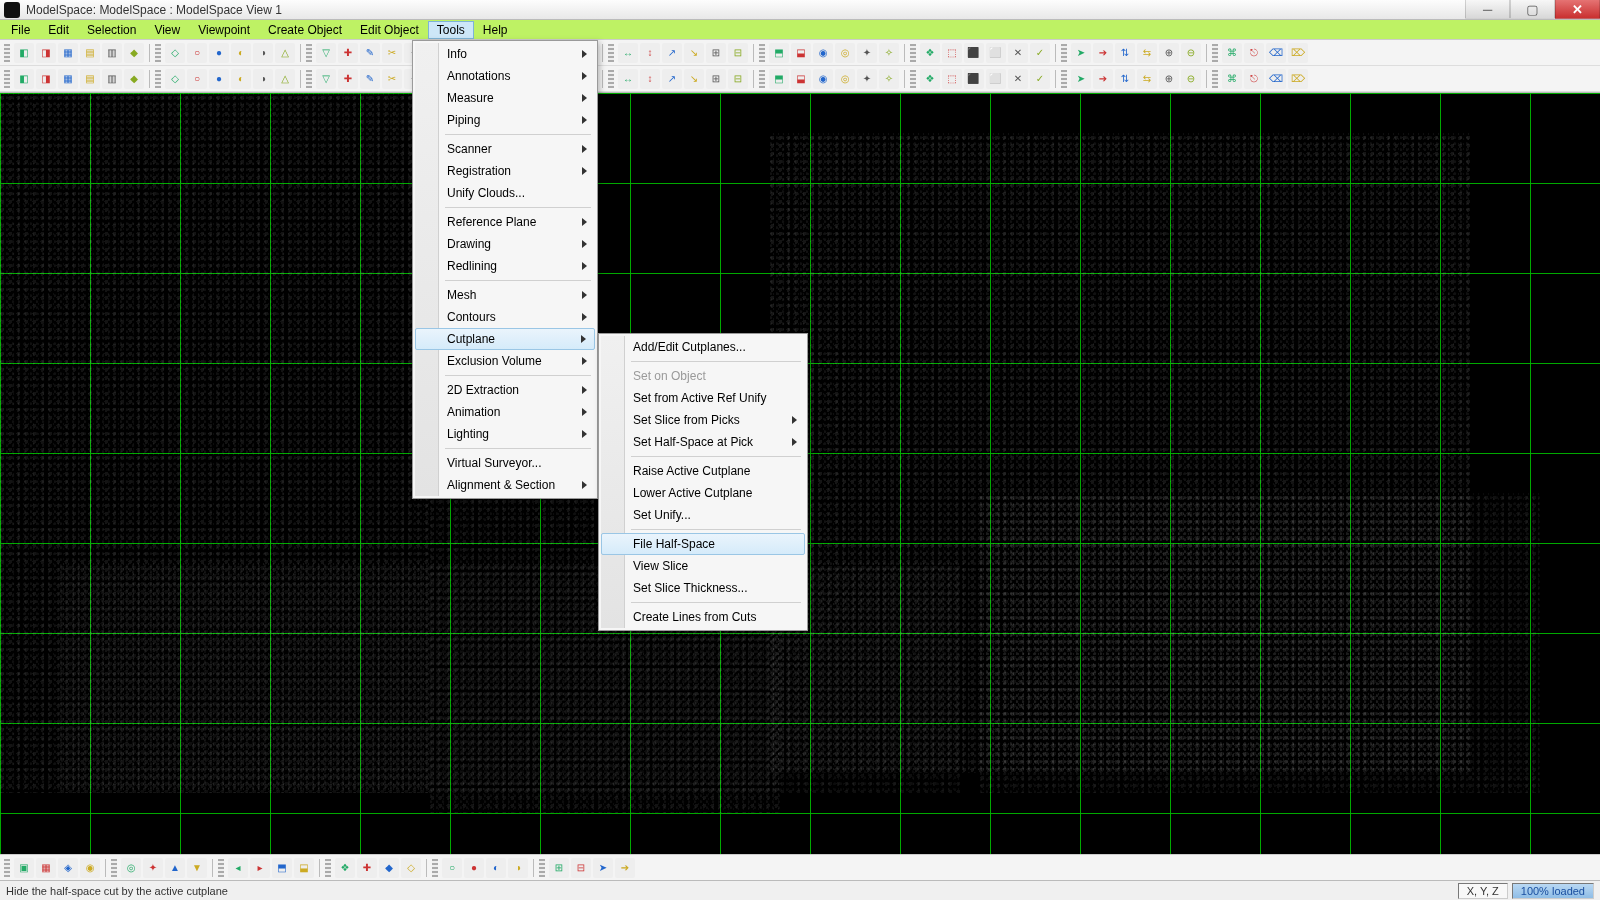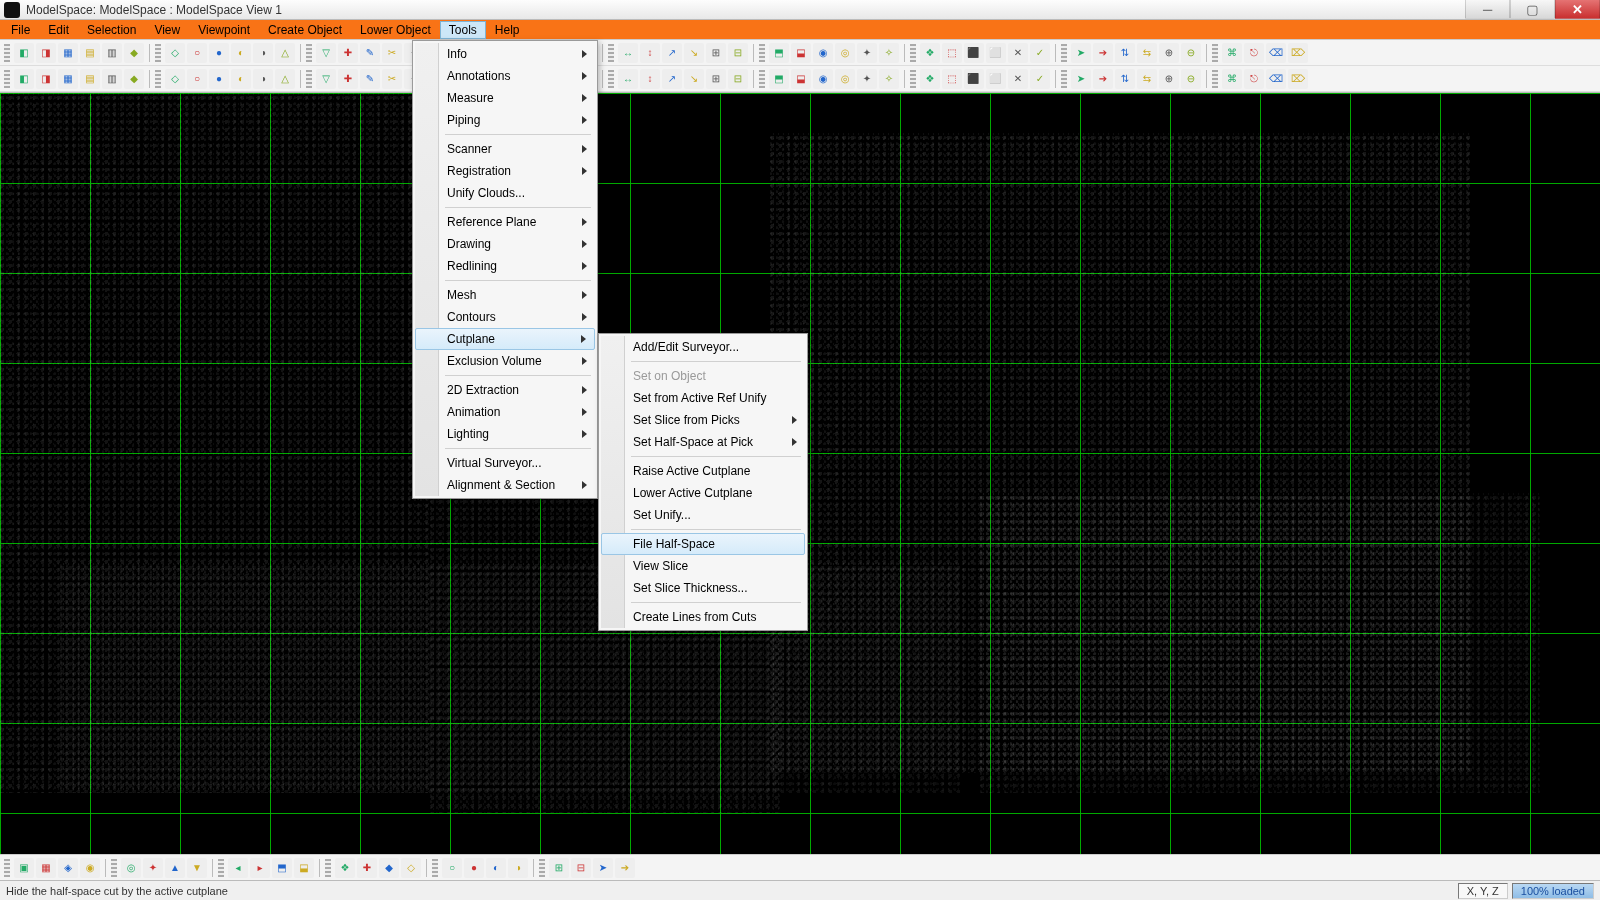--- a/index.html
+++ b/index.html
@@ -40,21 +40,21 @@
     width: 45px; height: 20px;
     display: flex; align-items:center; justify-content:center;
     font-size: 13px;
     border: 1px solid rgba(0,0,0,0.15);
   }
   .win-btn.min, .win-btn.max { background: linear-gradient(#f7f7f7,#d8d8d8); color:#555; }
   .win-btn.close { background: linear-gradient(#e57373,#c93030); color:#fff; font-weight:bold; }
   
   .menubar {
     height: 20px;
-    background: #f97316;
+    background: #bef264;
     display: flex;
     align-items: center;
     padding: 0 2px;
     border-bottom: 1px solid #ccc;
   }
   .menubar .menu-item {
     padding: 2px 9px;
     cursor: default;
   }
   .menubar .menu-item.open {
@@ -199,21 +199,21 @@
   </div>
 </div>
 
 <div class="menubar" id="menubar">
     <div class="menu-item">File</div>
     <div class="menu-item">Edit</div>
     <div class="menu-item">Selection</div>
     <div class="menu-item">View</div>
     <div class="menu-item">Viewpoint</div>
     <div class="menu-item">Create Object</div>
-    <div class="menu-item">Lower Object</div>
+    <div class="menu-item">Edit Object</div>
     <div class="menu-item open">Tools</div>
     <div class="menu-item">Help</div>
   </div>
 
 <div class="toolbars">
   <div class="toolbar-row" id="tbrow1">
       <div class="tb-handle"></div>
       <div class="tb-btn" style="color: rgb(34, 170, 102);">◧</div>
       <div class="tb-btn" style="color: rgb(204, 51, 51);">◨</div>
       <div class="tb-btn" style="color: rgb(34, 102, 204);">▦</div>
@@ -459,21 +459,21 @@
     <div class="dd-sep"></div>
     <div class="dd-item">2D Extraction<span class="dd-arrow"></span></div>
     <div class="dd-item">Animation<span class="dd-arrow"></span></div>
     <div class="dd-item">Lighting<span class="dd-arrow"></span></div>
     <div class="dd-sep"></div>
     <div class="dd-item">Virtual Surveyor...</div>
     <div class="dd-item">Alignment &amp; Section<span class="dd-arrow"></span></div>
   </div>
 <div class="dropdown" id="cut-dd" style="left:598px; top:333px; width:210px;">
   <div class="icon-strip"></div>
-<div class="dd-item">Add/Edit Surveyor...</div>
+<div class="dd-item">Add/Edit Cutplanes...</div>
     <div class="dd-sep"></div>
     <div class="dd-item disabled">Set on Object</div>
     <div class="dd-item">Set from Active Ref Unify</div>
     <div class="dd-item">Set Slice from Picks<span class="dd-arrow"></span></div>
     <div class="dd-item">Set Half-Space at Pick<span class="dd-arrow"></span></div>
     <div class="dd-sep"></div>
     <div class="dd-item">Raise Active Cutplane</div>
     <div class="dd-item">Lower Active Cutplane</div>
     <div class="dd-item">Set Unify...</div>
     <div class="dd-sep"></div>

